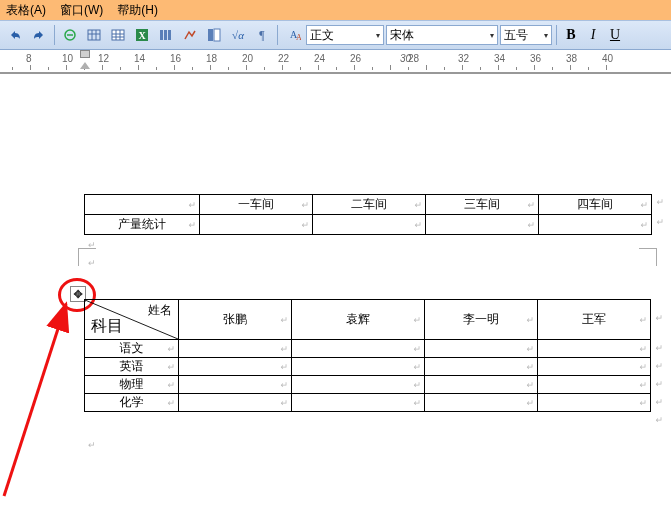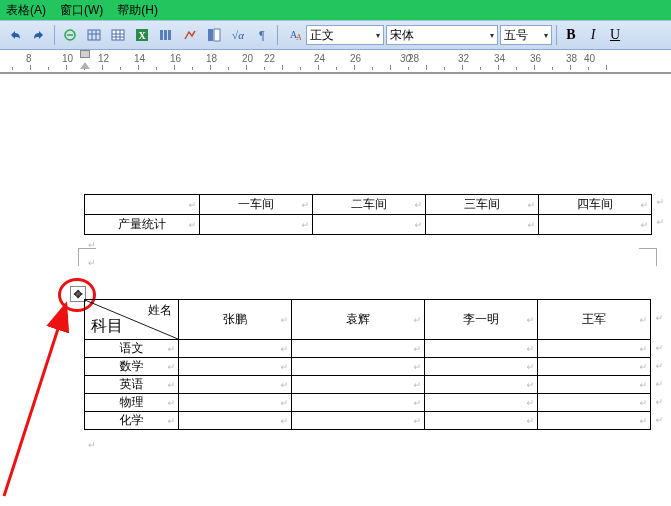--- a/index.html
+++ b/index.html
@@ -1,17 +1,17 @@
 <!DOCTYPE html>
 <html><head>
 <meta charset="utf-8">
 <style>
 *{box-sizing:border-box;margin:0;padding:0}
 body{font-family:"SimSun","宋体",serif;font-size:12px;background:#fff;overflow:hidden;width:671px;height:506px;position:relative}
-.menubar{background:#22c55e;height:20px;display:flex;align-items:center;padding:0 6px;gap:14px;font-family:"SimSun",sans-serif}
+.menubar{background:#fdba74;height:20px;display:flex;align-items:center;padding:0 6px;gap:14px;font-family:"SimSun",sans-serif}
 .menubar span{cursor:default}
 .toolbar{background:linear-gradient(#dce8f8,#c8d9ef);height:30px;display:flex;align-items:center;padding:0 4px;gap:2px;border-top:1px solid #a9c0df;border-bottom:1px solid #8ba9d0}
 .tbtn{width:22px;height:22px;display:flex;align-items:center;justify-content:center;border:1px solid transparent;border-radius:2px}
 .tbtn svg{width:16px;height:16px}
 .sep{width:1px;height:20px;background:#8ba9d0;margin:0 2px}
 .dd{height:20px;background:#fff;border:1px solid #8ba9d0;display:flex;align-items:center;padding:0 3px;font-size:12px;position:relative}
 .dd .arrow{margin-left:auto;padding-left:3px;font-size:8px;color:#333}
 .ruler{height:24px;background:#fff;border-bottom:2px solid #989898;position:relative;overflow:hidden;font-family:Arial,sans-serif}
 .ruler-track{position:absolute;top:0;left:0;right:0;height:24px;background:#fff}
 .ruler-track .tick{position:absolute;top:3px;font-size:10px;color:#666}
@@ -152,21 +152,21 @@
       <div class="minor" style="left: 156px;"></div>
       <div class="tick" style="left: 170px;">16</div>
       <div class="mid" style="left: 174px;"></div>
       <div class="minor" style="left: 192px;"></div>
       <div class="tick" style="left: 206px;">18</div>
       <div class="mid" style="left: 210px;"></div>
       <div class="minor" style="left: 228px;"></div>
       <div class="tick" style="left: 242px;">20</div>
       <div class="mid" style="left: 246px;"></div>
       <div class="minor" style="left: 264px;"></div>
-      <div class="tick" style="left: 264px;">22</div>
+      <div class="tick" style="left: 278px;">22</div>
       <div class="mid" style="left: 282px;"></div>
       <div class="minor" style="left: 300px;"></div>
       <div class="tick" style="left: 314px;">24</div>
       <div class="mid" style="left: 318px;"></div>
       <div class="minor" style="left: 336px;"></div>
       <div class="tick" style="left: 350px;">26</div>
       <div class="mid" style="left: 354px;"></div>
       <div class="minor" style="left: 372px;"></div>
       <div class="tick" style="left: 408px;">28</div>
       <div class="mid" style="left: 390px;"></div>
@@ -179,21 +179,21 @@
       <div class="minor" style="left: 480px;"></div>
       <div class="tick" style="left: 494px;">34</div>
       <div class="mid" style="left: 498px;"></div>
       <div class="minor" style="left: 516px;"></div>
       <div class="tick" style="left: 530px;">36</div>
       <div class="mid" style="left: 534px;"></div>
       <div class="minor" style="left: 552px;"></div>
       <div class="tick" style="left: 566px; text-align: center;">38</div>
       <div class="mid" style="left: 570px;"></div>
       <div class="minor" style="left: 588px;"></div>
-      <div class="tick" style="left: 584px;">40</div>
+      <div class="tick" style="left: 602px;">40</div>
       <div class="mid" style="left: 606px;"></div>
     </div>
   <div class="indent-marker"></div>
   <div class="indent-marker2"></div>
 </div>
 
 <div class="page-area">
   <div class="corner tl"></div>
   <div class="corner tr"></div>
 
@@ -260,35 +260,20 @@
               <span class="pm">↵</span>
             </td>
             <td>
               <span class="pm">↵</span>
             </td>
             <td>
               <span class="pm">↵</span>
             </td>
           </tr>
       <tr>
-            <td style="height:18px"><span>数学</span><span class="pm">↵</span></td>
-            <td>
-              <span class="pm">↵</span>
-            </td>
-            <td>
-              <span class="pm">↵</span>
-            </td>
-            <td>
-              <span class="pm">↵</span>
-            </td>
-            <td>
-              <span class="pm">↵</span>
-            </td>
-          </tr>
-      <tr>
             <td style="height:18px"><span>英语</span><span class="pm">↵</span></td>
             <td>
               <span class="pm">↵</span>
             </td>
             <td>
               <span class="pm">↵</span>
             </td>
             <td>
               <span class="pm">↵</span>
             </td>

